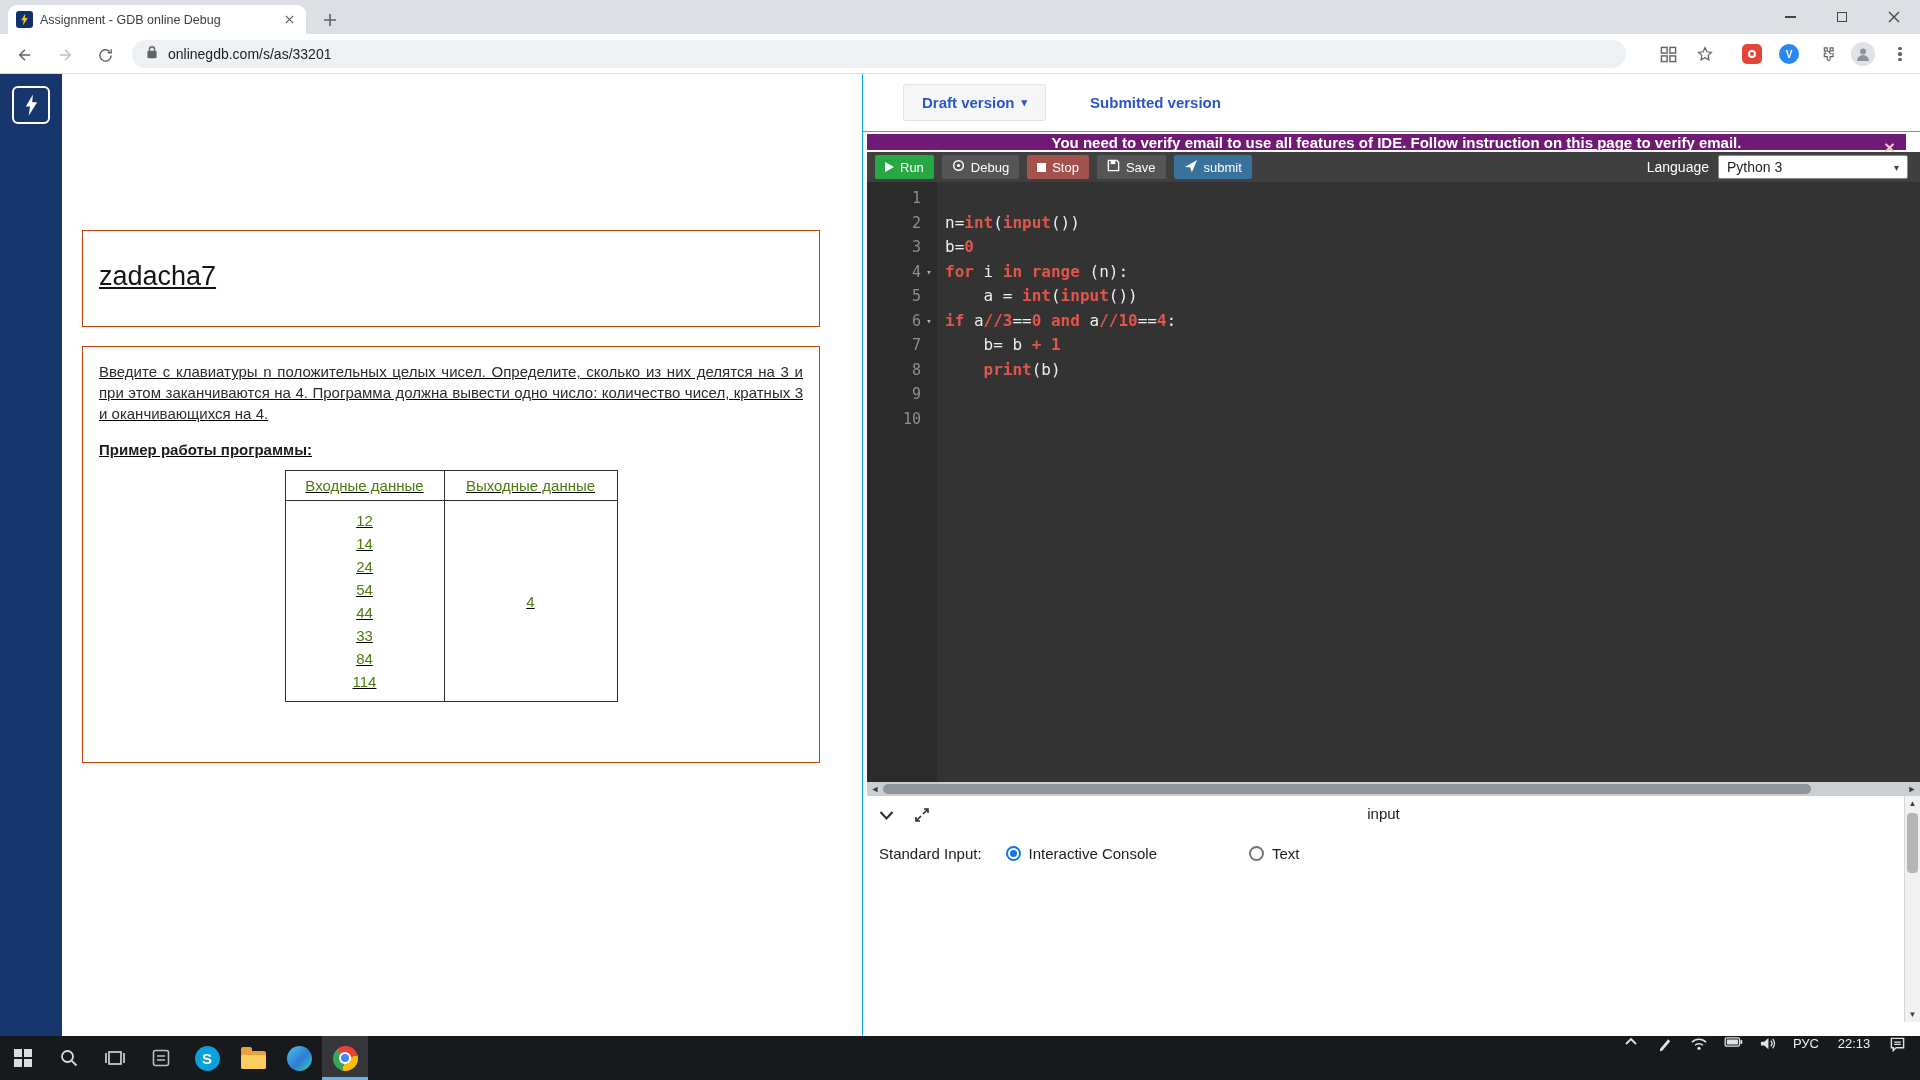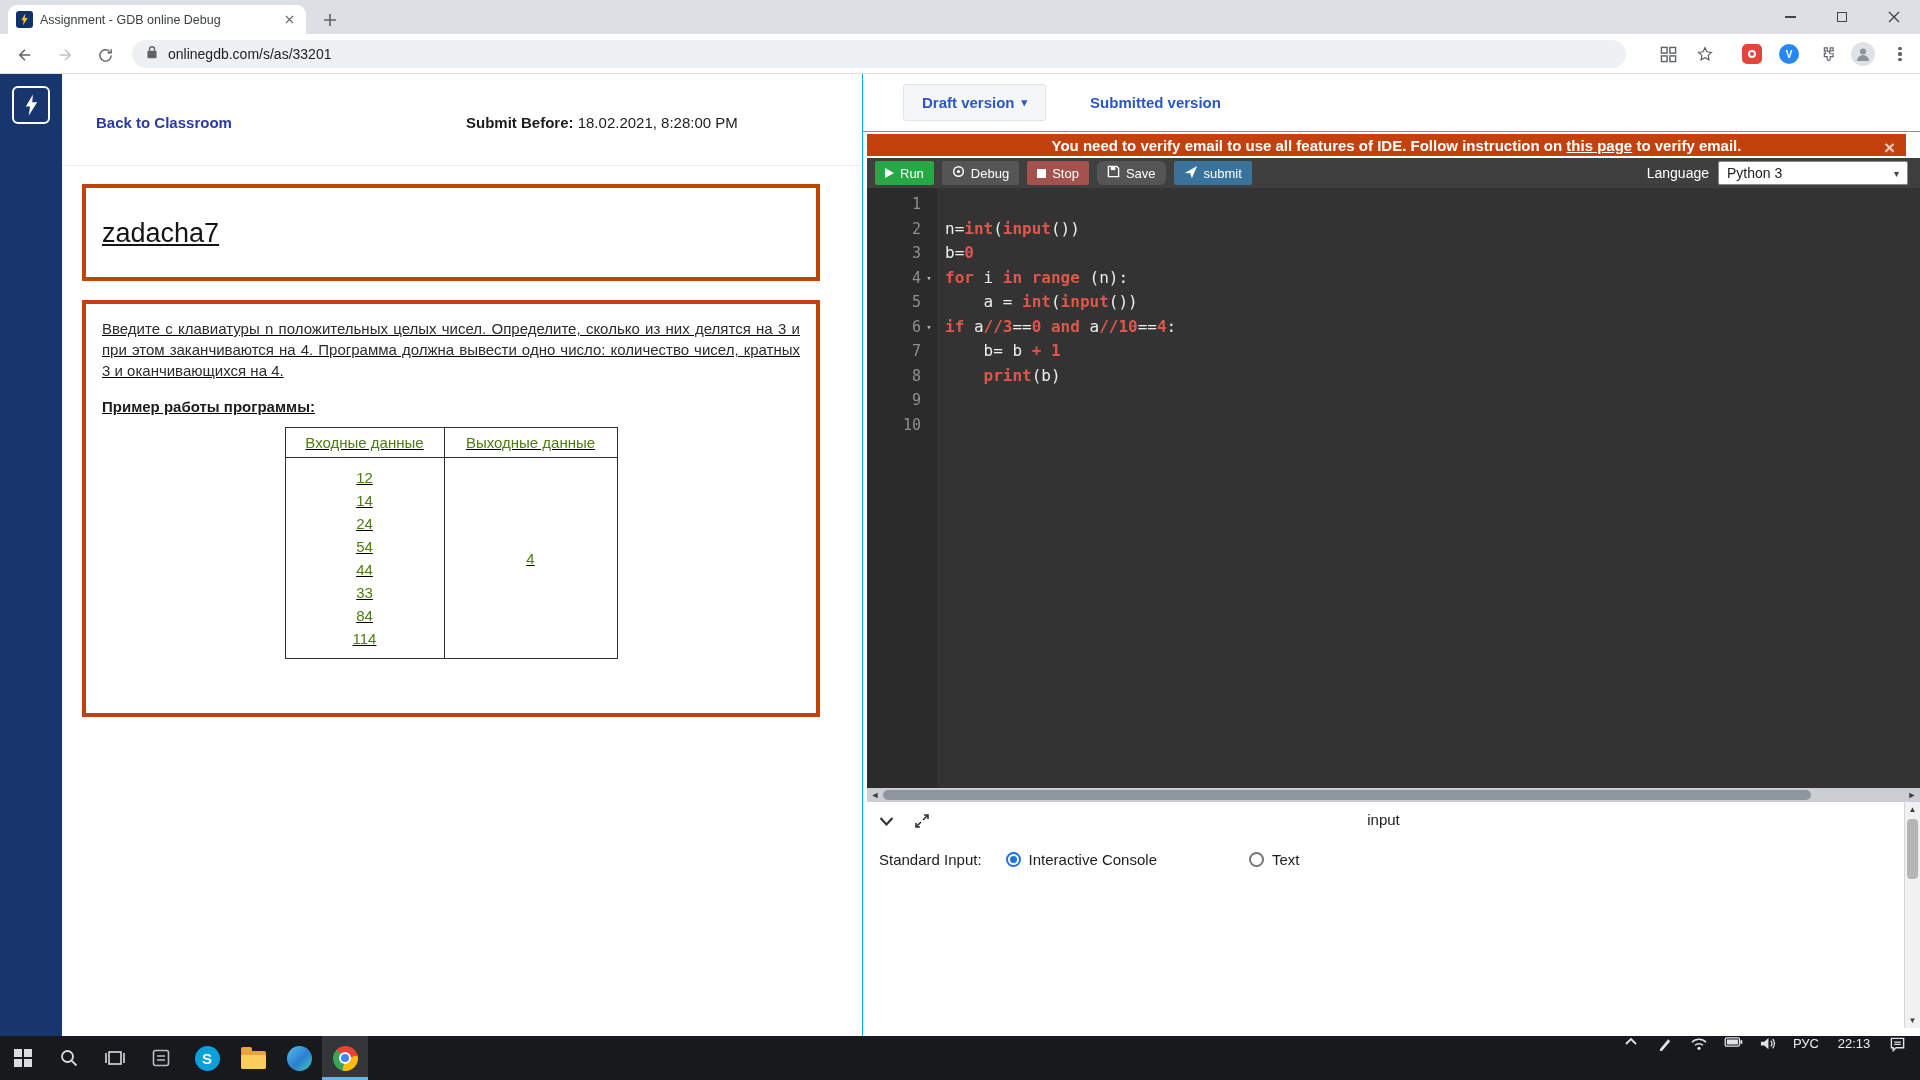--- a/index.html
+++ b/index.html
@@ -39,53 +39,53 @@
   .content{position:absolute;top:74px;left:0;right:0;height:962px;background:#fff;}
   .sidebar{position:absolute;left:0;top:0;bottom:0;width:62px;background:#16366d;}
   .bolt-box{margin:12px auto 0;width:38px;height:38px;border:2px solid #fff;border-radius:6px;display:grid;place-items:center;}
 
   
   .left-pane{position:absolute;left:62px;top:0;bottom:0;width:800px;background:#fff;overflow:hidden;}
   .assign-header{position:relative;height:92px;border-bottom:1px solid #ececec;}
   .back-link{position:absolute;left:34px;top:40px;color:#2b3a9c;font-weight:bold;font-size:15px;cursor:pointer;}
   .submit-before{position:absolute;left:404px;top:40px;font-size:15px;color:#1c1c1c;}
   .submit-before b{font-weight:bold;}
-  .card{position:absolute;left:20px;width:738px;background:#fff;border:4px solid #c2410c;}
+  .card{position:absolute;left:20px;width:738px;background:#fff;border:1px solid #c2410c;margin-top:46px;}
   .card.title-card{top:110px;height:97px;}
   .task-title{margin:30px 0 0 16px;font-size:27px;color:#141414;text-decoration:underline;}
   .card.task-card{top:226px;height:417px;text-decoration:underline;}
   .task-desc{margin:14px 16px 0;font-size:15px;line-height:21px;color:#2c2c2c;text-align:justify;}
   .example-label{margin:17px 16px 0;font-size:15px;font-weight:bold;color:#1c1c1c;}
   .tbl-wrap{margin-top:12px;display:flex;justify-content:center;}
   table.io{border-collapse:collapse;font-size:15px;color:#4d7c0f;}
   table.io th,table.io td{border:1px solid #2f2f2f;font-weight:normal;}
   table.io th{padding:6px 12px;}
   td.in-cell{width:159px;text-align:center;padding:8px 3px;line-height:23px;}
   td.out-cell{width:173px;text-align:center;}
 
   
   .right-pane{position:absolute;left:862px;top:0;bottom:0;width:1058px;background:#fff;border-left:1px solid #0ea5e9;}
   .ide-tabs{height:57px;display:flex;align-items:center;padding-left:40px;}
   .ide-tab{font-size:15px;font-weight:bold;color:#2a56c6;display:flex;align-items:center;gap:7px;
     padding:9px 18px;cursor:pointer;}
   .ide-tab.draft{background:#f5f6f8;border:1px solid #e3e3e3;border-radius:3px;margin-right:26px;}
   .tab-caret{font-size:11px;color:#2a56c6;}
   .ide-body{position:absolute;top:57px;left:0;right:0;bottom:0;border-top:1px solid #8f8f8f;background:#fff;}
-  .banner{margin:2px 14px 0 4px;height:22px;background:#c2410c;color:#fff;font-size:15px;font-weight:bold;
+  .banner{margin:2px 14px 0 4px;height:16px;background:#701a75;color:#fff;font-size:15px;font-weight:bold;
     display:flex;align-items:center;justify-content:center;position:relative;padding-left:20px;}
   .banner a{color:#fff;text-decoration:underline;cursor:pointer;}
   .banner-close{position:absolute;right:11px;top:3px;font-size:19px;color:#f6cac7;cursor:pointer;}
   .ide-toolbar{margin:2px 0 0 4px;height:30px;background:#3f3f3f;display:flex;align-items:center;gap:8px;
     padding-left:8px;position:relative;}
   .ide-btn{height:24px;border:none;border-radius:2px;color:#fff;font-size:13px;font-family:inherit;
     display:flex;align-items:center;gap:6px;padding:0 10px;cursor:pointer;}
   .btn-run{background:#28a745;}
   .btn-debug{background:#555;}
   .btn-stop{background:#a3524d;}
-  .btn-save{background:#555;border-radius:6px;}
+  .btn-save{background:#555;}
   .btn-submit{background:#39739c;}
   .play-ico{width:0;height:0;border-left:9px solid #fff;border-top:5.5px solid transparent;border-bottom:5.5px solid transparent;}
   .stop-ico{width:9px;height:9px;background:#fff;}
   .lang-wrap{position:absolute;right:12px;top:3px;display:flex;align-items:center;gap:9px;}
   .lang-label{color:#fff;font-size:14px;}
   .lang-select{width:190px;height:24px;background:#fff;border:1px solid #8a8a8a;border-radius:2px;color:#222;
     font-size:14px;display:flex;align-items:center;justify-content:space-between;padding:11px 8px;cursor:pointer;}
   .sel-caret{font-size:10px;color:#444;}
 
   .editor{margin-left:4px;height:600px;background:#333;position:relative;overflow:hidden;
@@ -263,27 +263,20 @@
 
     <div class="sidebar">
       <div class="bolt-box">
         <svg width="17" height="24" viewBox="0 0 24 32">
             <path d="M14 1 L4 18 H10 L8 31 L20 12 H13 Z" fill="#fff"></path>
           </svg>
       </div>
     </div>
 
     <div class="left-pane">
-      <div class="assign-header">
-        <span class="back-link">Back to Classroom</span>
-        <span class="submit-before">
-          <b>Submit Before:</b>
-          <span>18.02.2021, 8:28:00 PM</span>
-        </span>
-      </div>
 
       <div class="card title-card">
         <div class="task-title">zadacha7</div>
       </div>
 
       <div class="card task-card">
         <p class="task-desc">Введите с клавиатуры n положительных целых чисел. Определите, сколько из них делятся на 3 и при этом заканчиваются на 4. Программа должна вывести одно число: количество чисел, кратных 3 и оканчивающихся на 4.</p>
         <div class="example-label">Пример работы программы:</div>
         <div class="tbl-wrap">
           <table class="io">

